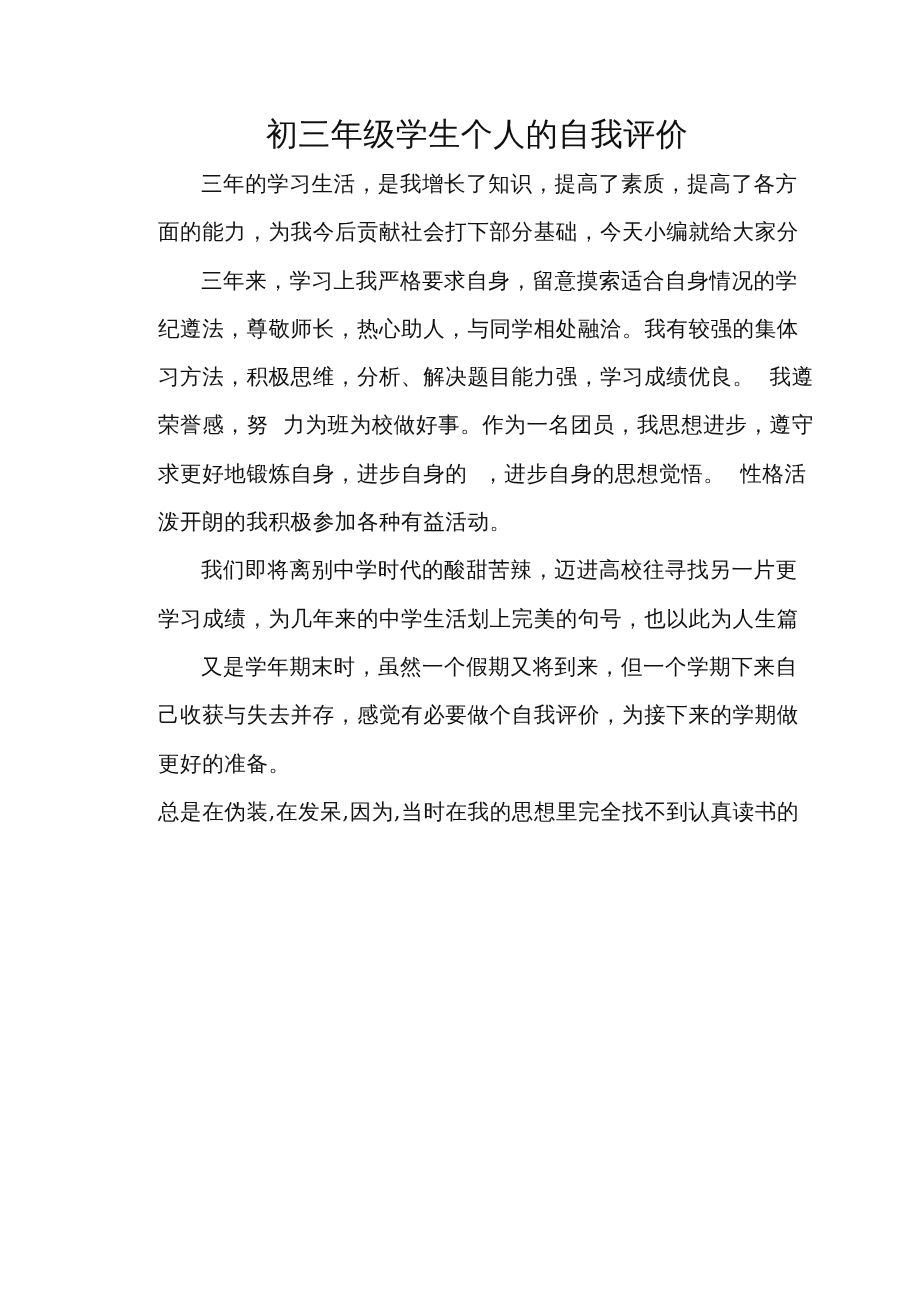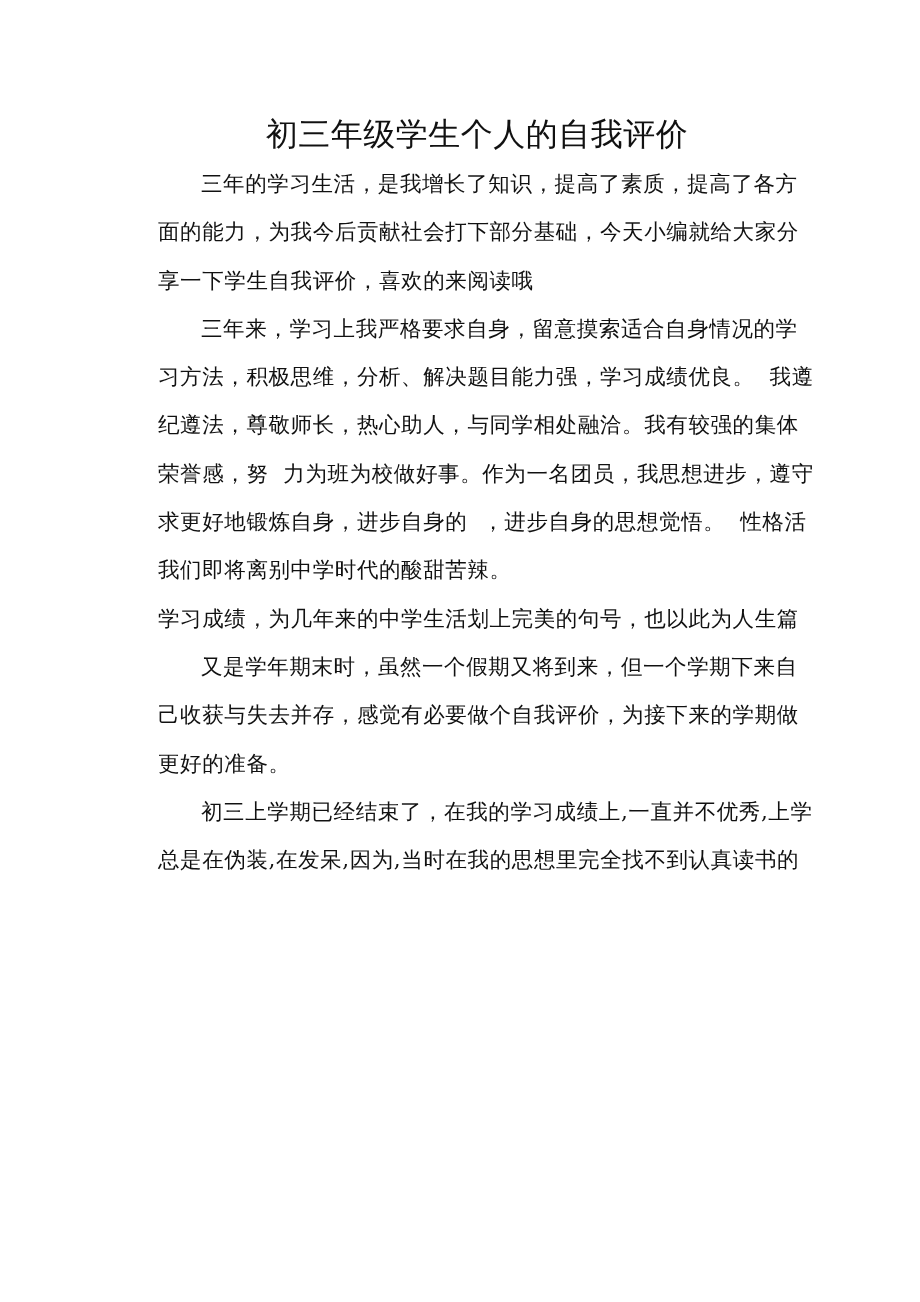--- a/index.html
+++ b/index.html
@@ -52,27 +52,26 @@
     }
   </style>
 </head>
 <body>
 
 <div class="page">
   <h1 class="title">初三年级学生个人的自我评价</h1>
   <div class="body">
     <div class="line indent">三年的学习生活，是我增长了知识，提高了素质，提高了各方</div>
     <div class="line">面的能力，为我今后贡献社会打下部分基础，今天小编就给大家分</div>
-    <div class="line">享一下学生自我评价，喜欢的来阅读哦</div>
     <div class="line indent">三年来，学习上我严格要求自身，留意摸索适合自身情况的学</div>
+    <div class="line">纪遵法，尊敬师长，热心助人，与同学相处融洽。我有较强的集体</div>
     <div class="line">习方法，积极思维，分析、解决题目能力强，学习成绩优良。  我遵</div>
-    <div class="line">纪遵法，尊敬师长，热心助人，与同学相处融洽。我有较强的集体</div>
     <div class="line">荣誉感，努  力为班为校做好事。作为一名团员，我思想进步，遵守</div>
     <div class="line">求更好地锻炼自身，进步自身的  ，进步自身的思想觉悟。  性格活</div>
-    <div class="line">我们即将离别中学时代的酸甜苦辣。</div>
+    <div class="line">泼开朗的我积极参加各种有益活动。</div>
+    <div class="line indent">我们即将离别中学时代的酸甜苦辣，迈进高校往寻找另一片更</div>
     <div class="line">学习成绩，为几年来的中学生活划上完美的句号，也以此为人生篇</div>
     <div class="line indent">又是学年期末时，虽然一个假期又将到来，但一个学期下来自</div>
     <div class="line">己收获与失去并存，感觉有必要做个自我评价，为接下来的学期做</div>
     <div class="line">更好的准备。</div>
-    <div class="line indent">初三上学期已经结束了，在我的学习成绩上,一直并不优秀,上学</div>
     <div class="line">总是在伪装,在发呆,因为,当时在我的思想里完全找不到认真读书的</div>
   </div>
 </div>
 
 </body></html>

